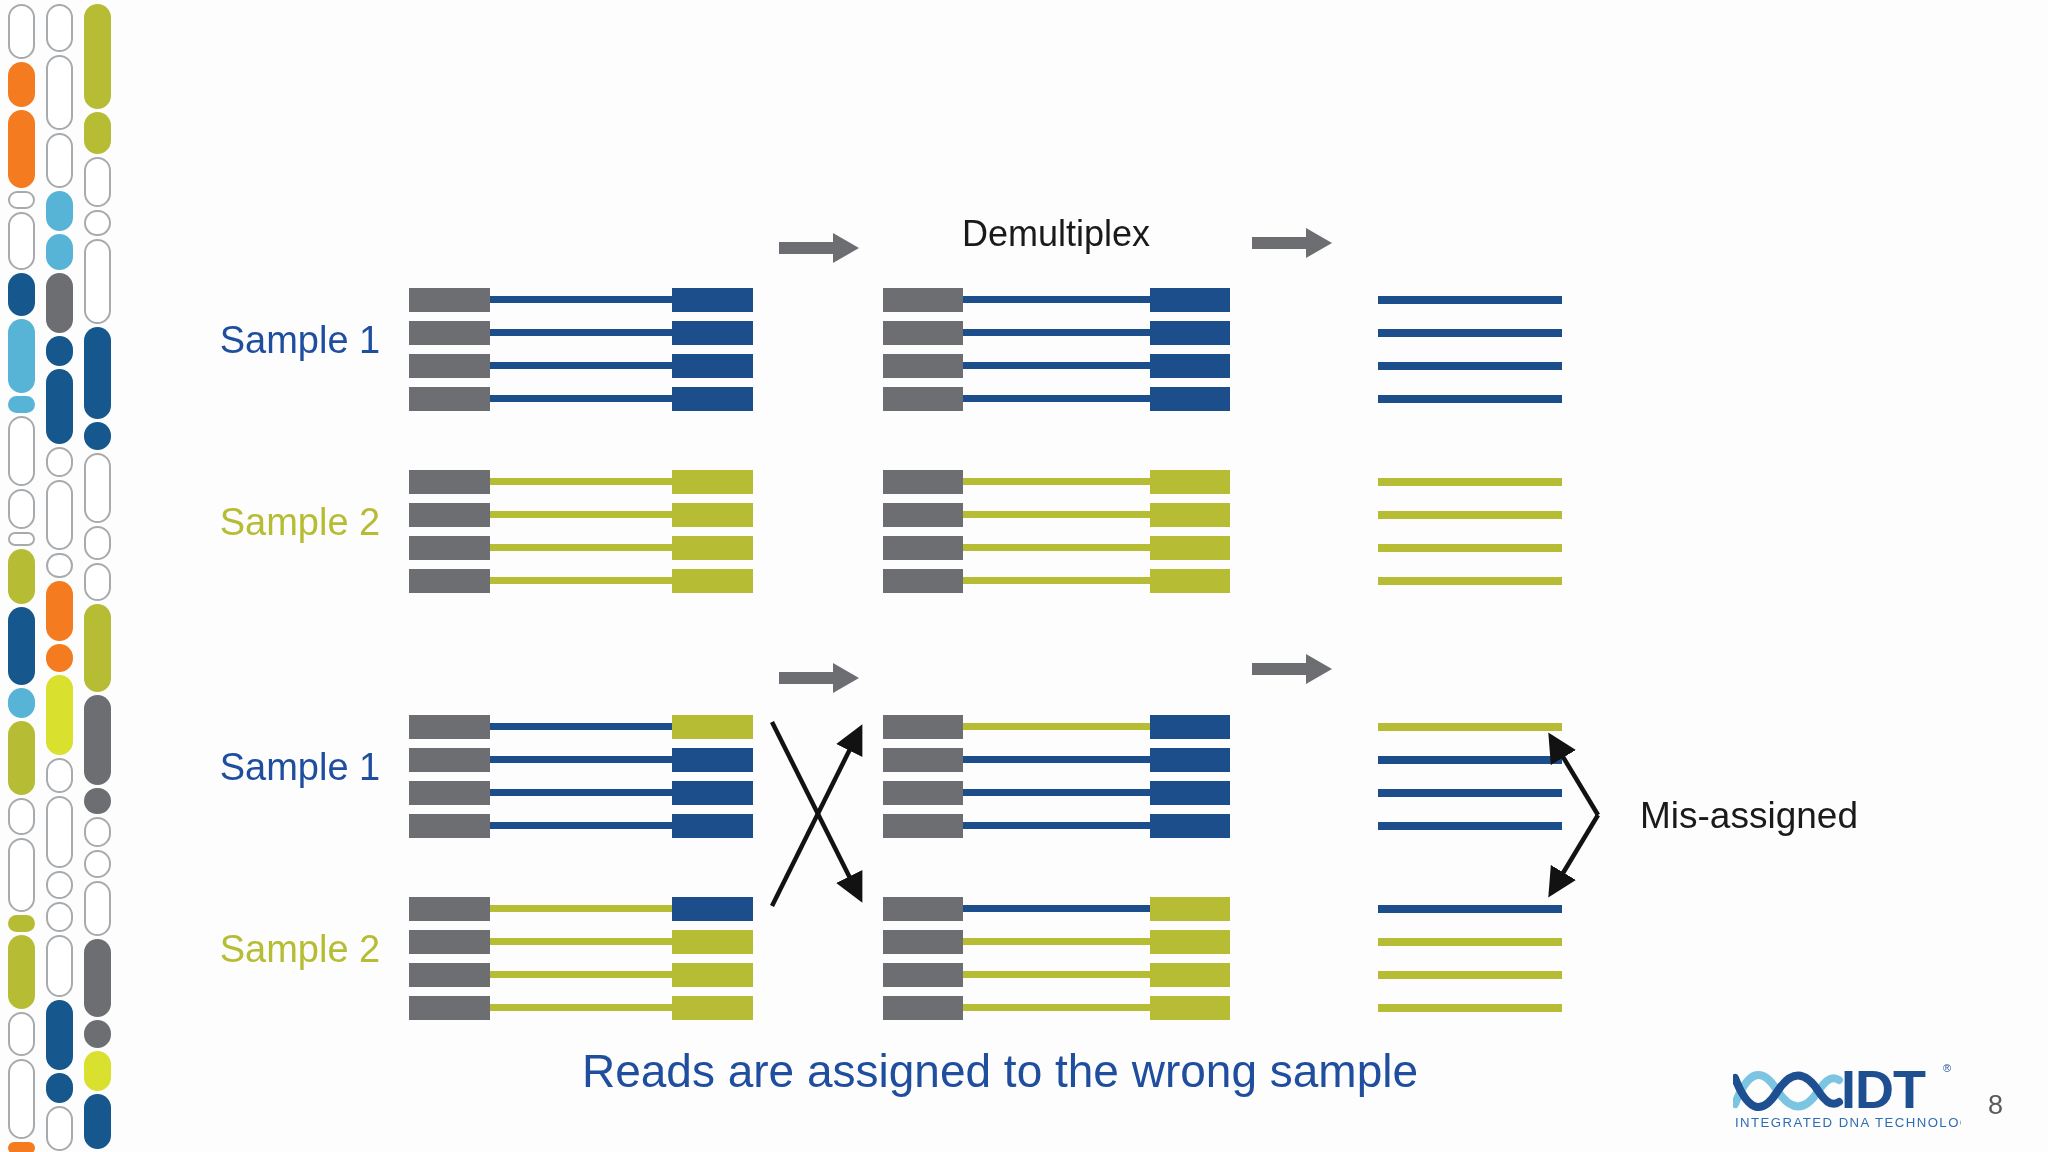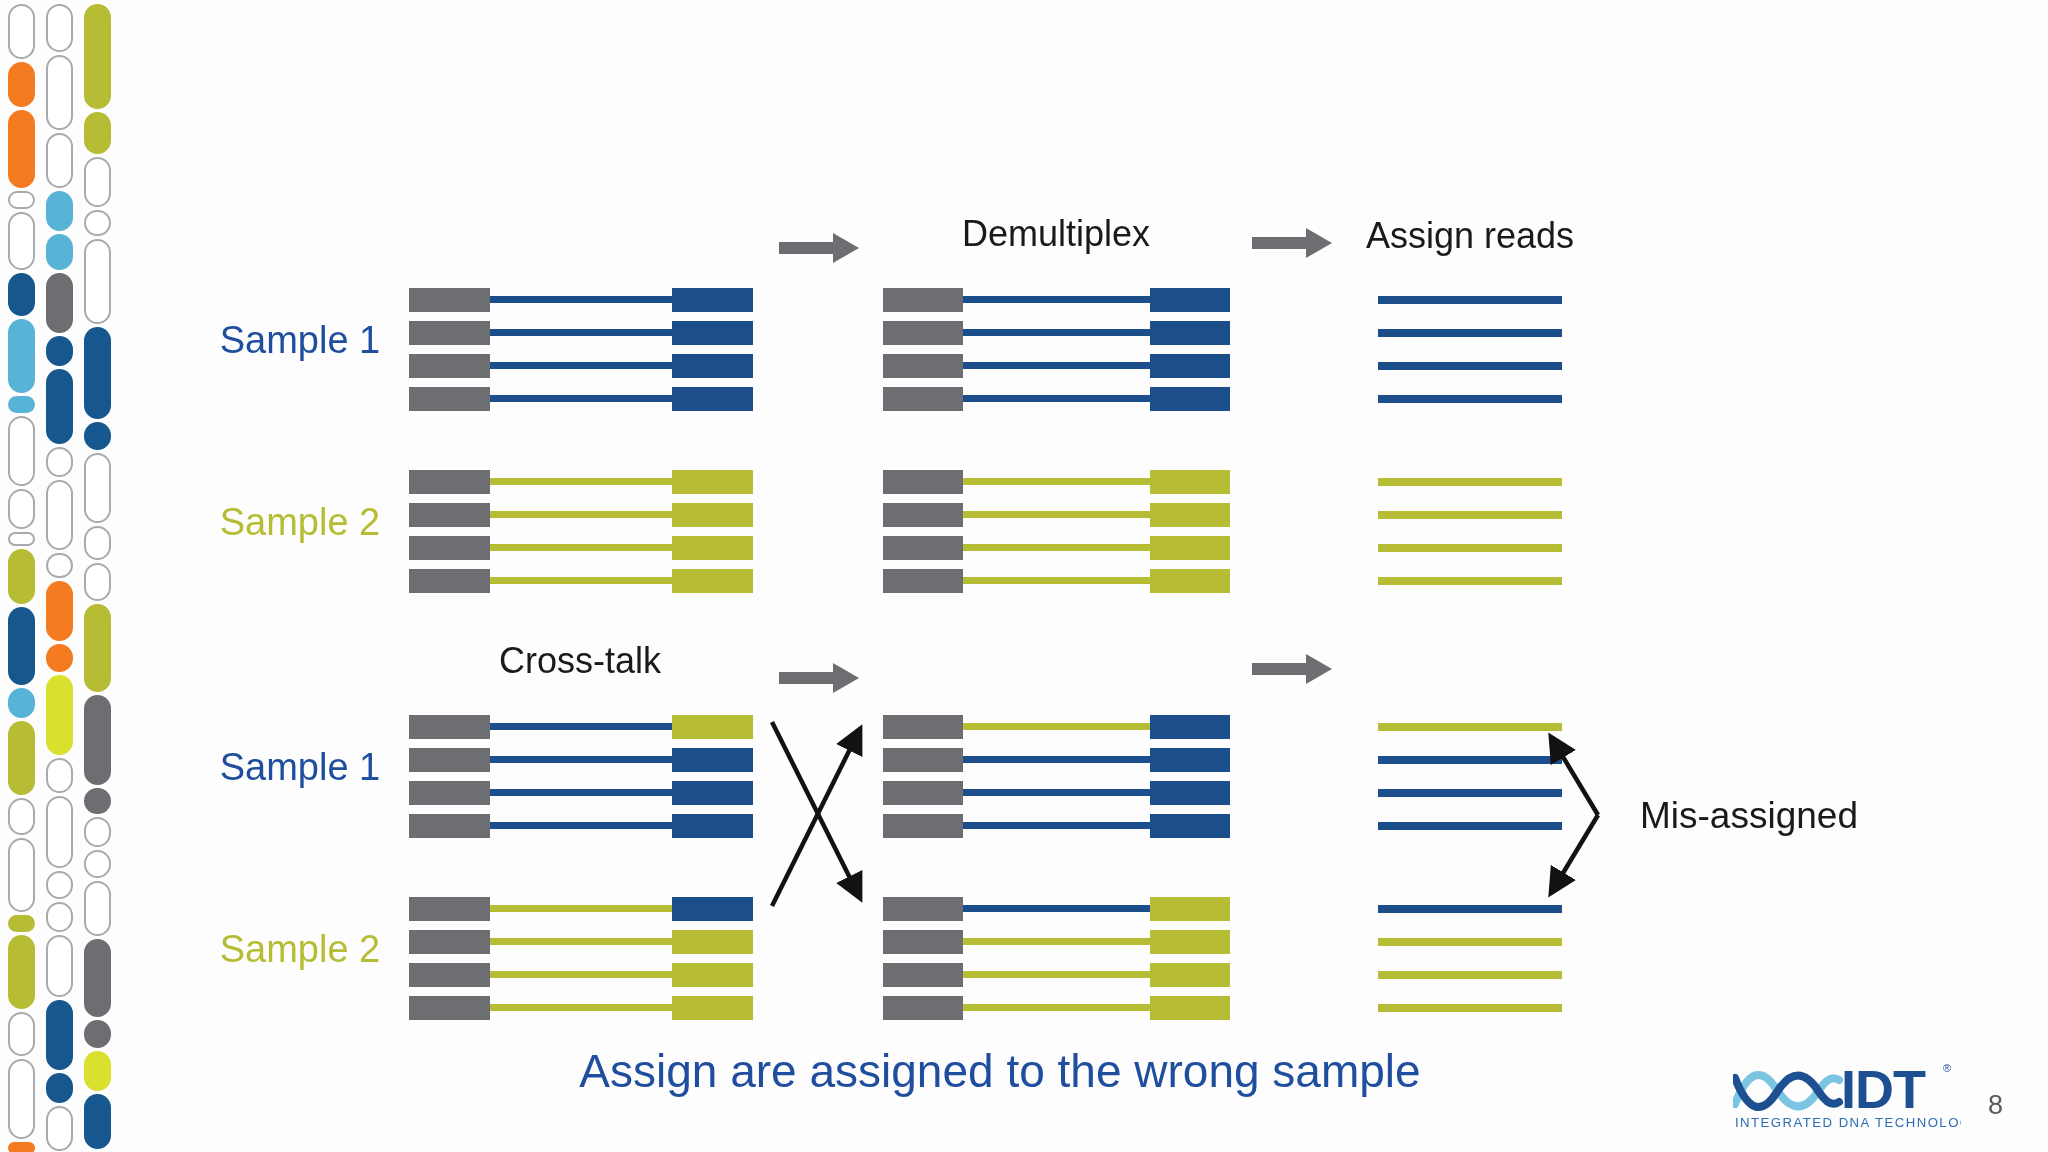--- a/index.html
+++ b/index.html
@@ -123,22 +123,20 @@
         <div class="capsule cap-w" style="height: 55px;"></div>
         <div class="capsule cap-g" style="height: 78px;"></div>
         <div class="capsule cap-g" style="height: 28px;"></div>
         <div class="capsule cap-m" style="height: 40px;"></div>
         <div class="capsule cap-b" style="height: 55px;"></div>
       </div>
     </div>
 
 
   <div class="abs stage-label" style="left:906px;top:213px;">Demultiplex</div>
-  <div class="abs stage-label" style="left:1320px;top:215px;">Assign reads</div>
-  <div class="abs stage-label crosstalk-label">Cross-talk</div>
 
   <svg class="abs flow-arrow" style="left:779px;top:233px;" width="80" height="30" viewBox="0 0 80 30">
       <path d="M0,9 H54 V0 L80,15 L54,30 V21 H0 Z" fill="currentColor"></path>
     </svg>
   <svg class="abs flow-arrow" style="left:1252px;top:228px;" width="80" height="30" viewBox="0 0 80 30">
       <path d="M0,9 H54 V0 L80,15 L54,30 V21 H0 Z" fill="currentColor"></path>
     </svg>
   <svg class="abs flow-arrow" style="left:779px;top:663px;" width="80" height="30" viewBox="0 0 80 30">
       <path d="M0,9 H54 V0 L80,15 L54,30 V21 H0 Z" fill="currentColor"></path>
     </svg>
@@ -274,21 +272,21 @@
     <line x1="12" y1="10" x2="100" y2="186" class="ink" marker-end="url(#ah)"></line>
     <line x1="12" y1="194" x2="100" y2="17" class="ink" marker-end="url(#ah)"></line>
   </svg>
 
   <svg class="abs" style="left:1538px;top:722px;" width="70" height="186" viewBox="0 0 70 186">
     <line x1="60" y1="93" x2="13" y2="15" class="ink" marker-end="url(#ah)"></line>
     <line x1="60" y1="93" x2="13" y2="171" class="ink" marker-end="url(#ah)"></line>
   </svg>
   <div class="abs mis-label">Mis-assigned</div>
 
-  <div class="abs bottom-statement">Assign are assigned to the wrong sample</div>
+  <div class="abs bottom-statement">Reads are assigned to the wrong sample</div>
 
   <svg class="abs" style="left:1733px;top:1056px;" width="228" height="74" viewBox="0 0 228 74">
     <path d="M2,48 C 16,12 30,12 44,34 C 58,56 72,56 86,34 C 94,22 100,20 106,24" stroke="var(--c-logo-light)" stroke-width="8" fill="none" stroke-linecap="round"></path>
     <path d="M2,22 C 16,58 30,58 44,36 C 58,14 72,14 86,36 C 94,48 100,50 106,46" stroke="var(--c-logo-dark)" stroke-width="8" fill="none" stroke-linecap="round"></path>
     <text x="108" y="52" class="logo-idt">IDT</text>
     <text x="210" y="16" class="logo-reg">®</text>
     <text x="2" y="71" class="logo-sub">INTEGRATED DNA TECHNOLOGIES</text>
   </svg>
 
   <div class="abs page-number">8</div>

